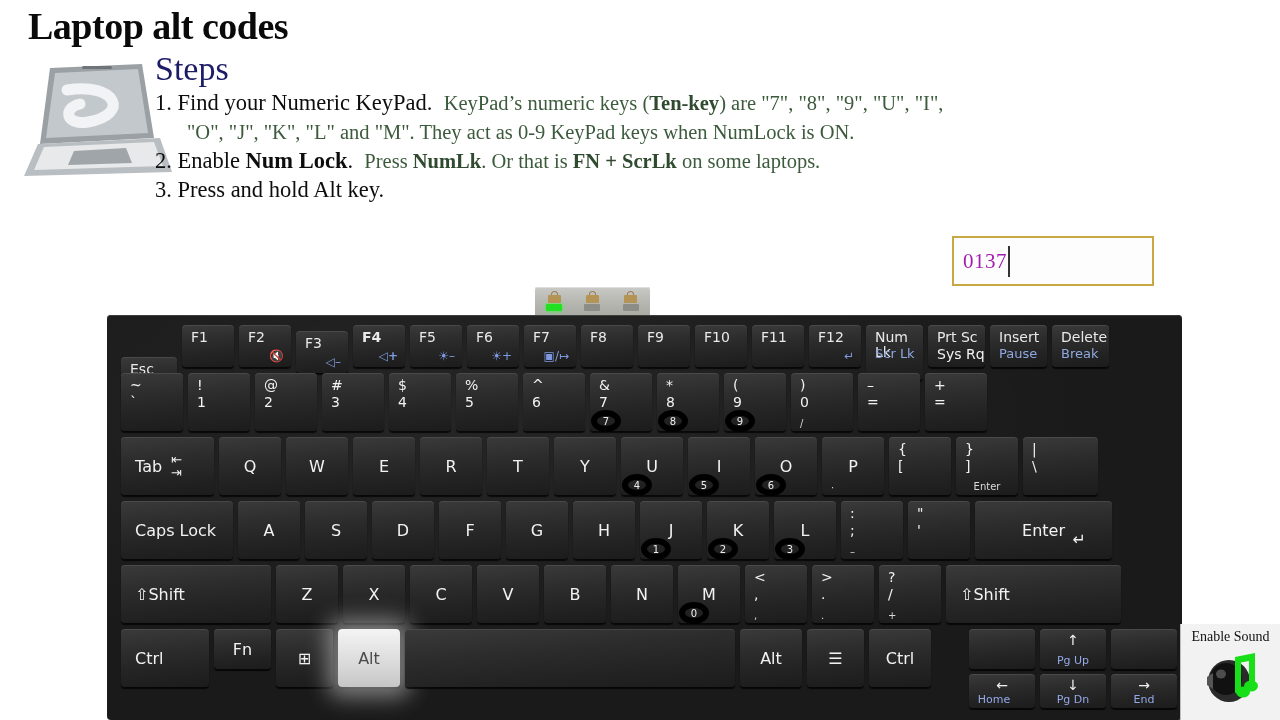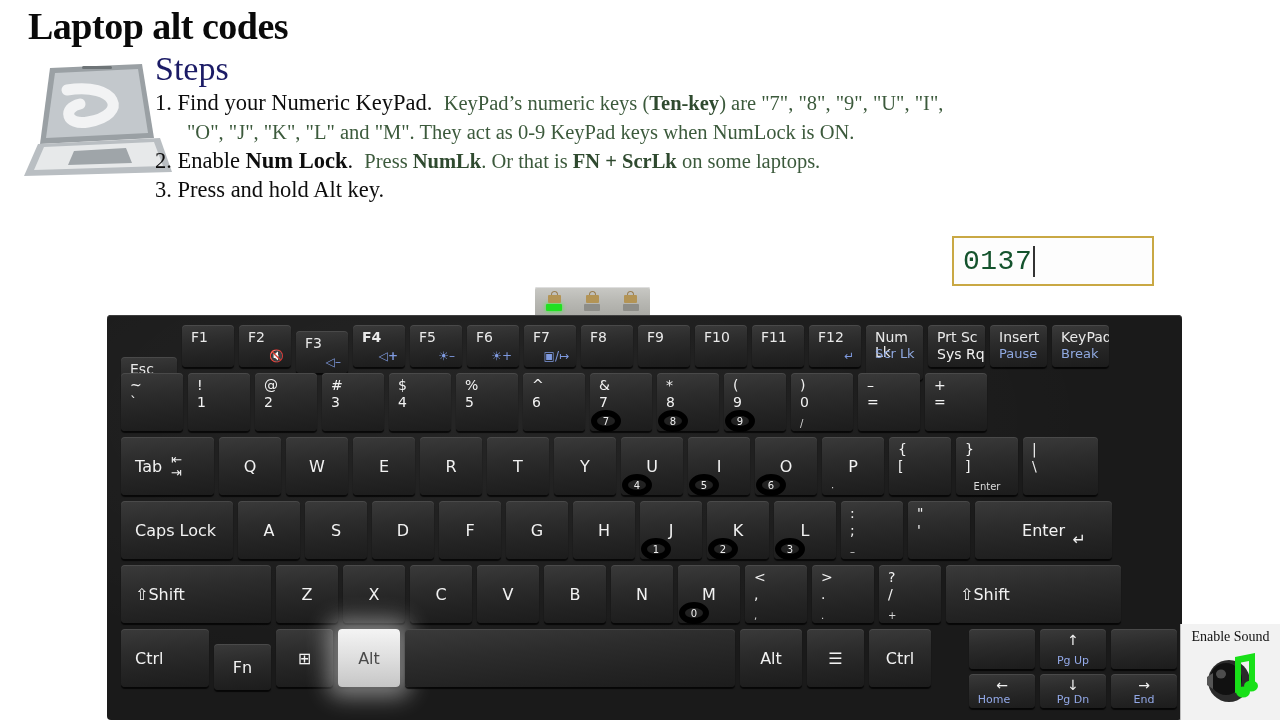--- a/index.html
+++ b/index.html
@@ -30,21 +30,21 @@
   .green-b{ color:#2f4a2f; font-weight:bold; font-size:20.5px; }
   .blk-b{ font-weight:bold; color:#0d0d0d; }
 
   
   #code-box{
     position:absolute;left:952px;top:236px;width:202px;height:50px;
     background:#fdfdfd;border:2px solid #c9a844;box-sizing:border-box;
     display:flex;align-items:center;padding-left:9px;
   }
   #code-value{
-    font-family:Liberation Mono, monospace;font-size:28px;color:#14532d;letter-spacing:.5px;
+    font-family:Liberation Serif, serif;font-size:21px;color:#a21caf;letter-spacing:.5px;
   }
   #code-caret{
     display:inline-block;width:2px;height:31px;background:#333;margin-left:1px;
   }
 
   
   #indicator-strip{
     position:absolute;left:535px;top:287px;width:115px;height:30px;
     background:linear-gradient(180deg,#c9c9c5 0%,#b9b9b4 45%,#a9a9a4 100%);
     border-radius:2px 2px 0 0;display:flex;align-items:center;justify-content:space-around;
@@ -243,21 +243,21 @@
       </div>
       <div class="key fnkey" style="width: 57px; height: 42px;">
         <span class="tl">Prt Sc</span>
         <span class="tl2">Sys Rq</span>
       </div>
       <div class="key fnkey" style="width: 57px; height: 42px;">
         <span class="tl">Insert</span>
         <span class="fn-sub">Pause</span>
       </div>
       <div class="key fnkey" style="width: 57px; height: 42px;">
-        <span class="tl">KeyPad</span>
+        <span class="tl">Delete</span>
         <span class="fn-sub">Break</span>
       </div>
     </div>
     <div class="krow" style="top: 58px; left: 14px;">
       <div class="key" style="width: 62px; height: 58px;">
         <span class="tl">~</span>
         <span class="tl2">`</span>
       </div>
       <div class="key" style="width: 62px; height: 58px;">
         <span class="tl">!</span>
@@ -445,21 +445,21 @@
         <span class="np-l">+</span>
       </div>
       <div class="key" style="width: 175px; height: 58px;">
         <span class="center" style="text-align: left; padding-left: 14px;">⇧Shift</span>
       </div>
     </div>
     <div class="krow" style="top: 314px; left: 14px;">
       <div class="key" style="width: 88px; height: 58px;">
         <span class="center" style="text-align: left; padding-left: 14px;">Ctrl</span>
       </div>
-      <div class="key blue" style="width: 57px; height: 46px; margin-top: 15px;">
+      <div class="key blue" style="width: 57px; height: 40px;">
         <span class="center">Fn</span>
       </div>
       <div class="key" style="width: 57px; height: 58px;">
         <span class="center">⊞</span>
       </div>
       <div class="key lit" style="width: 62px; height: 58px;">
         <span class="center">Alt</span>
       </div>
       <div class="key" style="width: 330px; height: 58px;"></div>
       <div class="key" style="width: 62px; height: 58px;">

